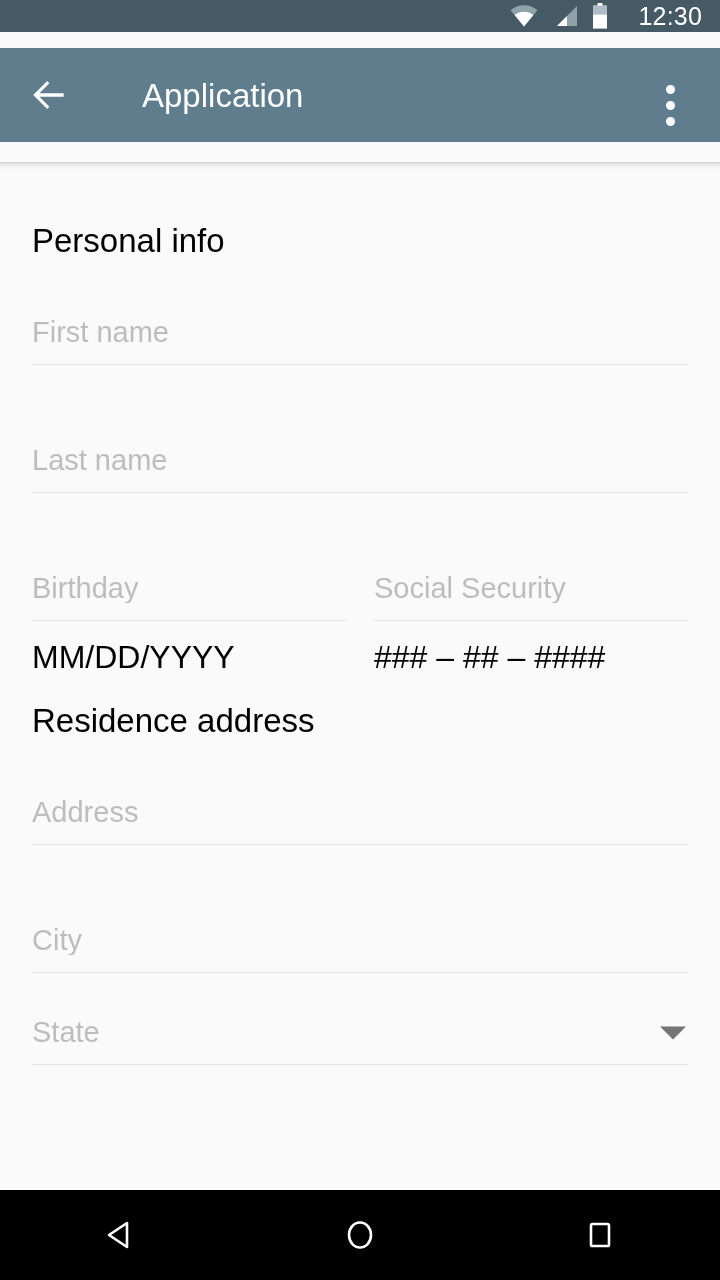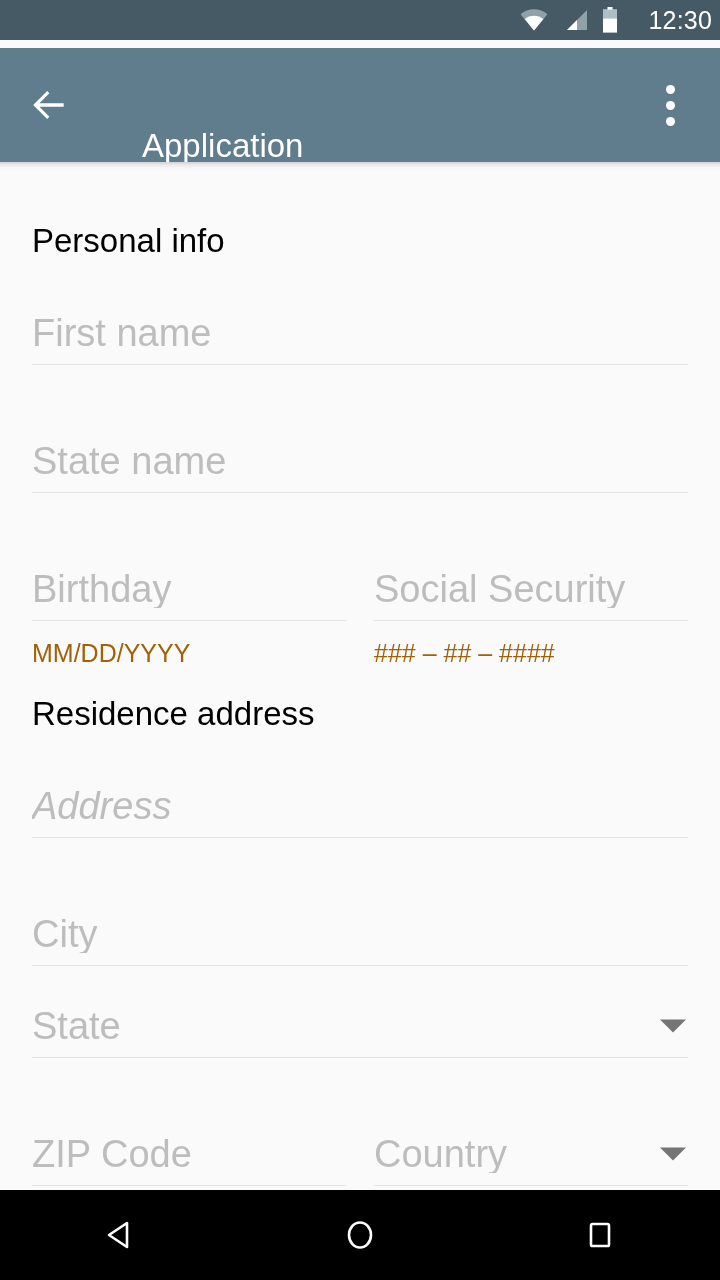--- a/index.html
+++ b/index.html
@@ -17,50 +17,50 @@
     width: 720px;
     height: 1280px;
     background: #FAFAFA;
     overflow: hidden;
   }
 
   
   #status-bar {
     position: absolute;
     top: 0; left: 0;
-    width: 720px; height: 40px;
+    width: 720px; height: 32px;
     background: #455A64;
     display: flex;
     align-items: center;
     justify-content: flex-end;
-    padding-right: 8px;
+    padding-right: 18px;
   }
   #status-icons {
     display: flex;
     align-items: center;
     gap: 14px;
   }
   .sb-icon { display: block; }
   #status-clock {
     color: #FFFFFF;
     font-size: 25px;
     letter-spacing: 0.2px;
     margin-left: 16px;
     line-height: 1;
     white-space: nowrap;
   }
 
   
   #app-bar {
     position: absolute;
     top: 48px; left: 0;
-    width: 720px; height: 114px;
+    width: 720px; height: 94px;
     background: #5F7D8C;
     display: flex;
-    align-items: flex-end;
+    align-items: center;
     z-index: 5;
   }
   #app-bar::after {
     content: "";
     position: absolute;
     left: 0; top: 114px;
     width: 720px; height: 7px;
     background: linear-gradient(to bottom,
       rgba(0,0,0,0.17), rgba(0,0,0,0.07) 38%, rgba(0,0,0,0.0));
     pointer-events: none;
@@ -125,47 +125,47 @@
   }
   .field-inner {
     position: relative;
     height: 64px;
     border-bottom: 1px solid #E3E3E3;
     display: flex;
     align-items: center;
   }
   .field-placeholder {
     color: #BDBDBD;
-    font-size: 38px;
+    font-size: 29px;
     line-height: 1;
     white-space: nowrap;
     overflow: hidden;
   }
   .field-helper {
-    color: #a16207;
-    font-size: 25px;
+    color: #000000;
+    font-size: 32px;
     line-height: 1;
     margin-top: 20px;
     white-space: nowrap;
   }
   .dropdown-arrow {
     position: absolute;
     right: 2px;
     top: 50%;
     transform: translateY(-50%);
     width: 0; height: 0;
     border-left: 13px solid transparent;
     border-right: 13px solid transparent;
     border-top: 13px solid #757575;
   }
 
   #row-first   { margin-top: 44px; }
   #row-last    { margin-top: 64px; }
   #row-bday    { margin-top: 64px; }
-  #row-address { margin-top: 44px; font-style: italic; }
+  #row-address { margin-top: 44px; }
   #row-city    { margin-top: 64px; flex-direction: column; }
   #row-zip     { margin-top: 64px; }
 
   
   #nav-bar {
     position: absolute;
     left: 0; bottom: 0;
     width: 720px; height: 90px;
     background: #000000;
     display: flex;
@@ -232,21 +232,21 @@
         <div class="field">
           <div class="field-inner">
             <span class="field-placeholder">First name</span>
           </div>
         </div>
       </div>
 
       <div id="row-last" class="field-row">
         <div class="field">
           <div class="field-inner">
-            <span class="field-placeholder">State name</span>
+            <span class="field-placeholder">Last name</span>
           </div>
         </div>
       </div>
 
       <div id="row-bday" class="field-row">
         <div class="field">
           <div class="field-inner">
             <span class="field-placeholder">Birthday</span>
           </div>
           <div class="field-helper">MM/DD/YYYY</div>
@@ -276,33 +276,20 @@
           </div>
         </div>
         <div class="field">
           <div class="field-inner">
             <span class="field-placeholder">State</span>
             <span class="dropdown-arrow"></span>
           </div>
         </div>
       </div>
 
-      <div id="row-zip" class="field-row">
-        <div class="field">
-          <div class="field-inner">
-            <span class="field-placeholder">ZIP Code</span>
-          </div>
-        </div>
-        <div class="field">
-          <div class="field-inner">
-            <span class="field-placeholder">Country</span>
-            <span class="dropdown-arrow"></span>
-          </div>
-        </div>
-      </div>
 
     </div>
   </div>
 
   <div id="nav-bar">
 
     <div class="nav-btn">
       <svg width="36" height="36" viewBox="0 0 36 36">
         <path d="M25 6 L25 30 L7 18 Z" fill="none" stroke="#FFFFFF" stroke-width="2.6" stroke-linejoin="round"></path>
       </svg>

